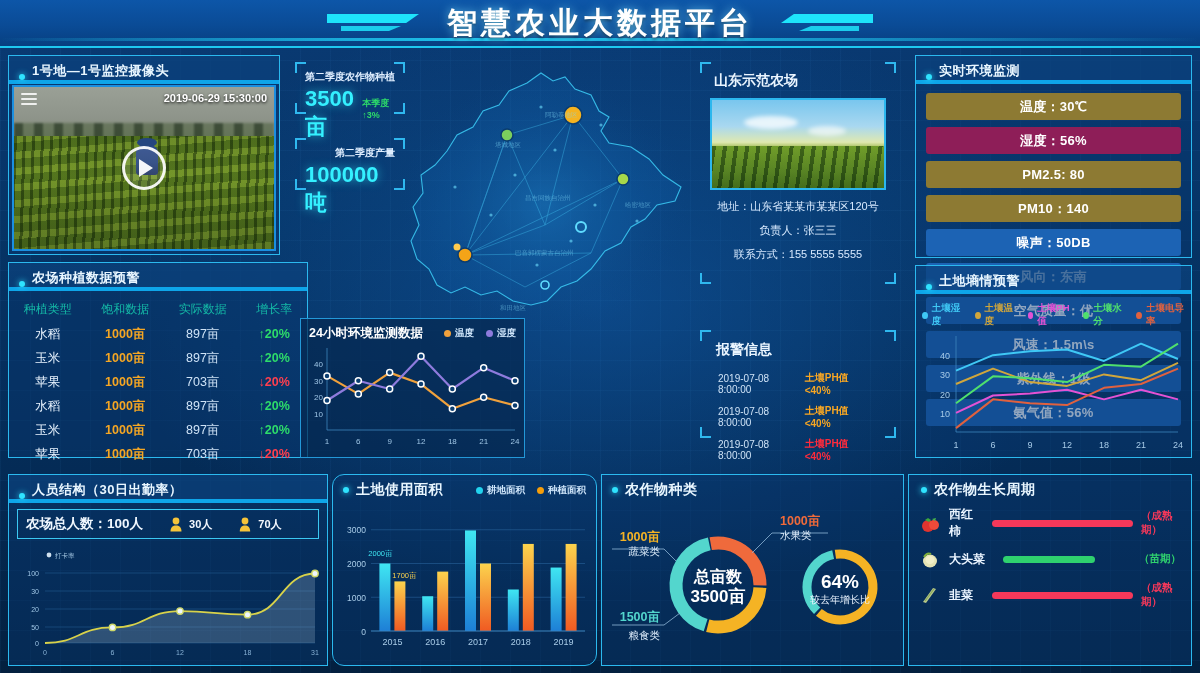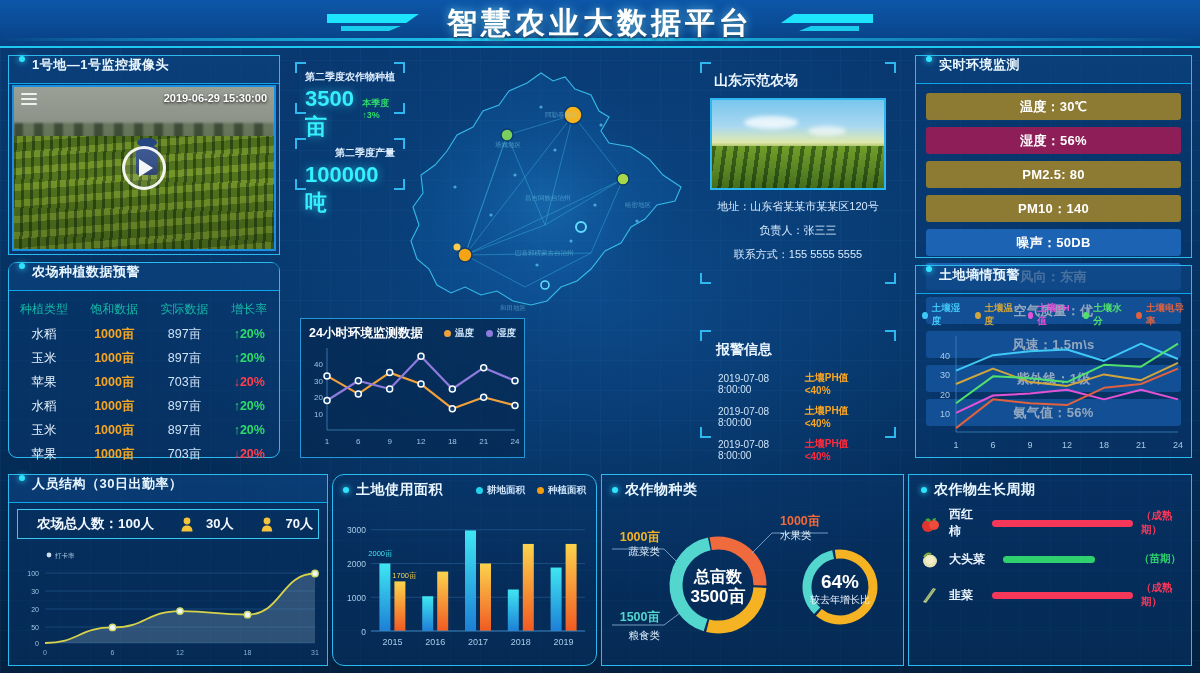--- a/index.html
+++ b/index.html
@@ -54,23 +54,23 @@
     clip-path: polygon(20% 0, 100% 0, 100% 100%, 0% 100%); opacity:.85;}
 
   
   .panel {
     position:absolute;
     border: 1px solid #1a7fd4;
     background: rgba(8,56,110,.45);
   }
   .panel-bright { border: 1px solid #2bb9ef; }
   .panel-hd {
-    height: 28px; display:flex; align-items:flex-start;
+    height: 28px; display:flex; align-items:flex-end;
     padding-left: 10px;
-    border-bottom: 1px solid #0ea5e9;
+    border-bottom: 4px solid #0ea5e9;
     background: rgba(12,70,130,.55);
   }
   .dot { width:6px; height:6px; border-radius:50%; background:#2fe3ff;
     box-shadow:0 0 6px #2fe3ff; margin-right:7px; }
   .hd-text { color:#e8f6ff; font-size:13px; font-weight:bold; letter-spacing:.5px;}
 
   
   .video-body { position:absolute; top:29px; left:3px; right:3px; bottom:3px;
     border:2px solid #1b8fe0; overflow:hidden;
     background: linear-gradient(180deg,#8b8f84 0%, #8b8f84 18%, #4e6b2a 19%, #3c5e1c 45%, #577d22 72%, #6d8f2c 100%);
@@ -153,24 +153,24 @@
   .alarm-msg-warn { color:#f7a623; font-weight:bold; }
   .alarm-msg-crit { color:#ff2b3c; font-weight:bold; }
 
   
   .legend { display:flex; gap:12px; align-items:center; }
   .leg-item { display:flex; align-items:center; gap:4px; font-size:9.5px; font-weight:bold;}
   .leg-dot { width:7px; height:7px; border-radius:50%; }
 
   
   .person-bar { margin:6px 8px 0 8px; height:30px; border:1px solid #3bc8f2;
-    display:flex; align-items:center; gap:26px; padding-left:19px; }
+    display:flex; align-items:center; gap:26px; padding-left:8px; }
   .person-total { color:#f1f8ff; font-size:13.5px; font-weight:bold;}
-  .person-cnt { display:flex; align-items:center; gap:12px; color:#f5f9ff;
-    font-size:13px; font-weight:bold; }
+  .person-cnt { display:flex; align-items:center; gap:6px; color:#f5f9ff;
+    font-size:11px; font-weight:bold; }
 
   
   .growth-row { display:flex; align-items:center; height:36px; padding:0 10px; gap:8px; }
   .growth-name { color:#eaf4ff; font-size:12px; font-weight:bold; width:46px; }
   .growth-bar { height:7px; border-radius:4px; }
   .growth-stage { font-size:10.5px; font-weight:bold; margin-left:auto; }
 
   svg { display:block; }
   text { font-family:"Liberation Sans", sans-serif; }
 </style>
@@ -204,21 +204,21 @@
     <div class="video-menu">
         <i></i>
         <i></i>
         <i></i>
       </div>
     <div class="video-ts">2019-06-29 15:30:00</div>
     <div class="play-btn"></div>
   </div>
 </div>
 
-<div class="panel panel-bright" style="left:8px; top:262px; width:272px; height:196px;border-radius:9px;">
+<div class="panel panel-bright" style="left:8px; top:262px; width:300px; height:196px;">
   <div class="panel-hd">
     <span class="dot"></span>
     <span class="hd-text">农场种植数据预警</span>
   </div>
   <table class="farm">
     <thead>
       <tr>
         <th style="width:26%">种植类型</th>
         <th style="width:26%">饱和数据</th>
         <th style="width:26%">实际数据</th>

